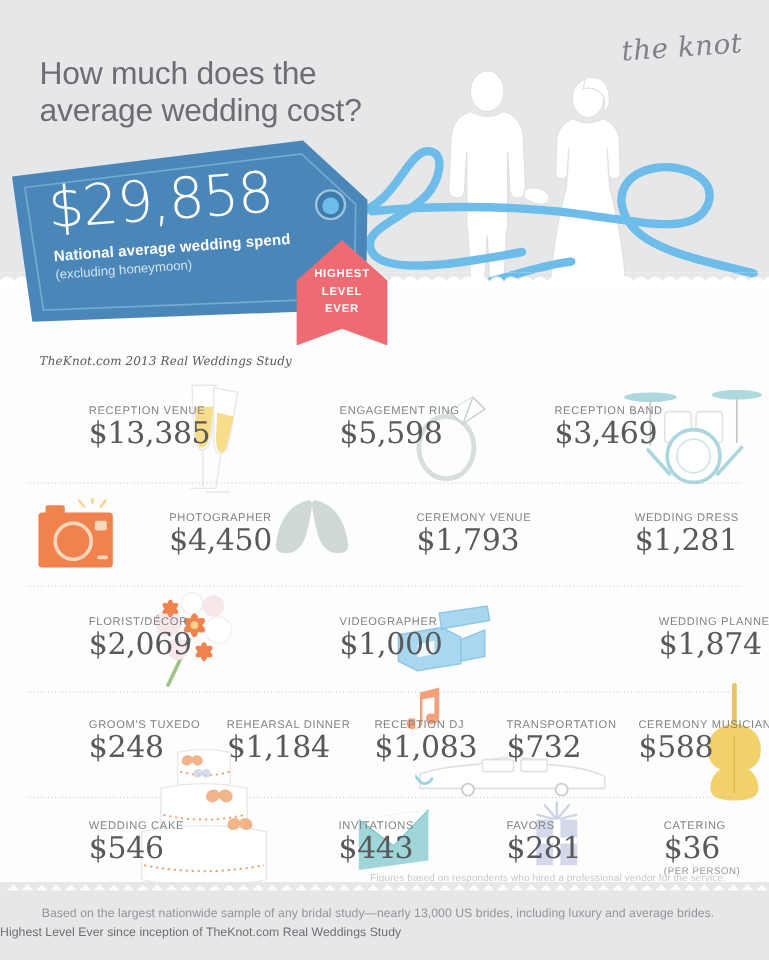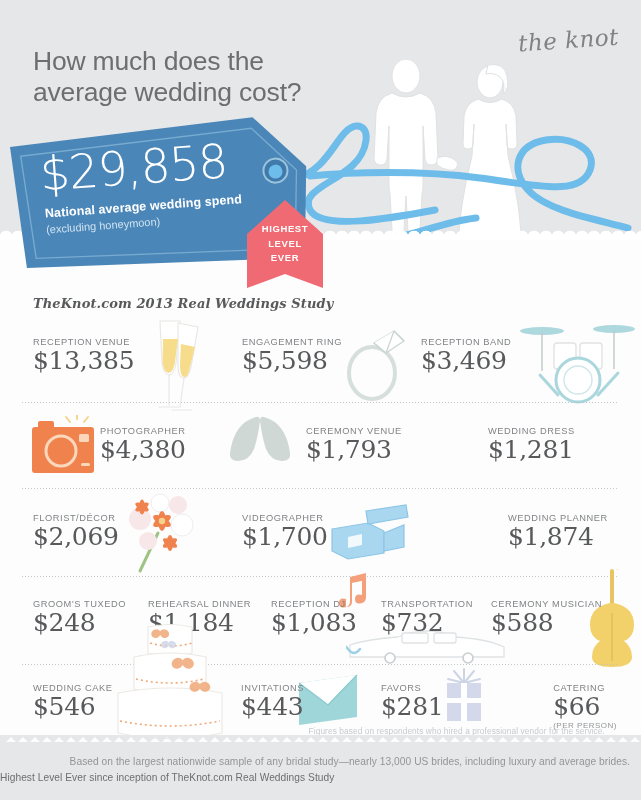--- a/index.html
+++ b/index.html
@@ -64,32 +64,32 @@
   .badge-text{
     position:absolute;left:247px;top:222px;width:76px;
     text-align:center;color:#ffffff;font-size:9.5px;font-weight:bold;
     letter-spacing:0.6px;line-height:1.55;
   }
 
   
   .study-line{
     position:absolute;left:33px;top:296px;
     font-family:"DejaVu Serif", serif;font-style:italic;
-    font-size:13px;color:#58595b;letter-spacing:0.1px;font-weight:bold;
+    font-size:10px;color:#58595b;letter-spacing:0.1px;
   }
 
   .rows{position:absolute;left:0;top:315px;width:641px;}
   .row{position:relative;width:641px;}
   .row .sep{
     position:absolute;left:22px;right:22px;bottom:0;height:1px;
     background-image:linear-gradient(to right,#bcbec0 0 1px,transparent 1px 3px);
     background-size:3px 1px;
     opacity:.85;
   }
-  .cell{position:absolute;}
+  .cell{position:absolute;margin-left:41px;}
   .cell .lbl{
     font-size:9.3px;color:#808285;letter-spacing:0.55px;white-space:nowrap;
   }
   .cell .amt{
     font-family:"DejaVu Serif", serif;
     font-size:25px;color:#58595b;line-height:1.05;letter-spacing:-0.3px;white-space:nowrap;
     margin-top:1px;
   }
   .cell .per{font-size:8px;color:#939598;letter-spacing:0.5px;margin-top:1px;}
   .cell.r{text-align:left;}
@@ -102,21 +102,21 @@
   }
 
   
   .footer{
     position:absolute;left:0;bottom:0;width:641px;height:58px;background:#e6e7e8;
   }
   .zigzag{
     position:absolute;left:0;top:-7px;width:641px;height:8px;
   }
   .foot1{
-    position:absolute;left:0;top:14px;width:630px;text-align:right;
+    position:absolute;left:0;top:14px;width:630px;text-align:center;
     font-size:10.2px;color:#939598;letter-spacing:0.05px;
   }
   .foot2{
     position:absolute;left:0;top:30px;width:641px;text-align:left;
     font-size:10.2px;color:#6d6e71;letter-spacing:0.05px;
   }
 </style>
 </head>
 <body>
 
@@ -251,21 +251,21 @@
       </svg>
 
       <svg class="art" style="left:226px;top:10px;width:72px;height:62px" viewBox="0 0 72 62">
         <g fill="#cfd8d4">
           <path d="M30 4 q-22 6 -26 36 q-1 8 8 8 q11 0 16 -12 q4 -12 6 -28 q0 -5 -4 -4 Z"></path>
           <path d="M38 4 q22 6 26 36 q1 8 -8 8 q-11 0 -16 -12 q-4 -12 -6 -28 q0 -5 4 -4 Z"></path>
         </g>
       </svg>
       <div class="cell" style="left:100px;top:23px">
         <div class="lbl">PHOTOGRAPHER</div>
-        <div class="amt">$4,380</div>
+        <div class="amt">$4,450</div>
       </div>
       <div class="cell" style="left:306px;top:23px">
         <div class="lbl">CEREMONY VENUE</div>
         <div class="amt">$1,793</div>
       </div>
       <div class="cell" style="left:488px;top:23px">
         <div class="lbl">WEDDING DRESS</div>
         <div class="amt">$1,281</div>
       </div>
       <div class="sep"></div>
@@ -317,21 +317,21 @@
           <path d="M58 32 L78 24 L78 46 L58 50 Z"></path>
         </g>
         <path d="M22 36 L36 33 L36 44 L22 47 Z" fill="#ffffff" opacity=".85"></path>
       </svg>
       <div class="cell" style="left:33px;top:24px">
         <div class="lbl">FLORIST/DÉCOR</div>
         <div class="amt">$2,069</div>
       </div>
       <div class="cell" style="left:242px;top:24px">
         <div class="lbl">VIDEOGRAPHER</div>
-        <div class="amt">$1,700</div>
+        <div class="amt">$1,000</div>
       </div>
       <div class="cell" style="left:508px;top:24px">
         <div class="lbl">WEDDING PLANNER</div>
         <div class="amt">$1,874</div>
       </div>
       <div class="sep"></div>
     </div>
 
     <div class="row" style="height:88px">
 
@@ -457,21 +457,21 @@
       <div class="cell" style="left:241px;top:18px">
         <div class="lbl">INVITATIONS</div>
         <div class="amt">$443</div>
       </div>
       <div class="cell" style="left:381px;top:18px">
         <div class="lbl">FAVORS</div>
         <div class="amt">$281</div>
       </div>
       <div class="cell r" style="right:24px;top:18px">
         <div class="lbl">CATERING</div>
-        <div class="amt">$66</div>
+        <div class="amt">$36</div>
         <div class="per">(PER PERSON)</div>
       </div>
       <div class="sep"></div>
     </div>
 
   </div>
 
   <div class="figures-note">Figures based on respondents who hired a professional vendor for the service.</div>
 
   <div class="footer">

